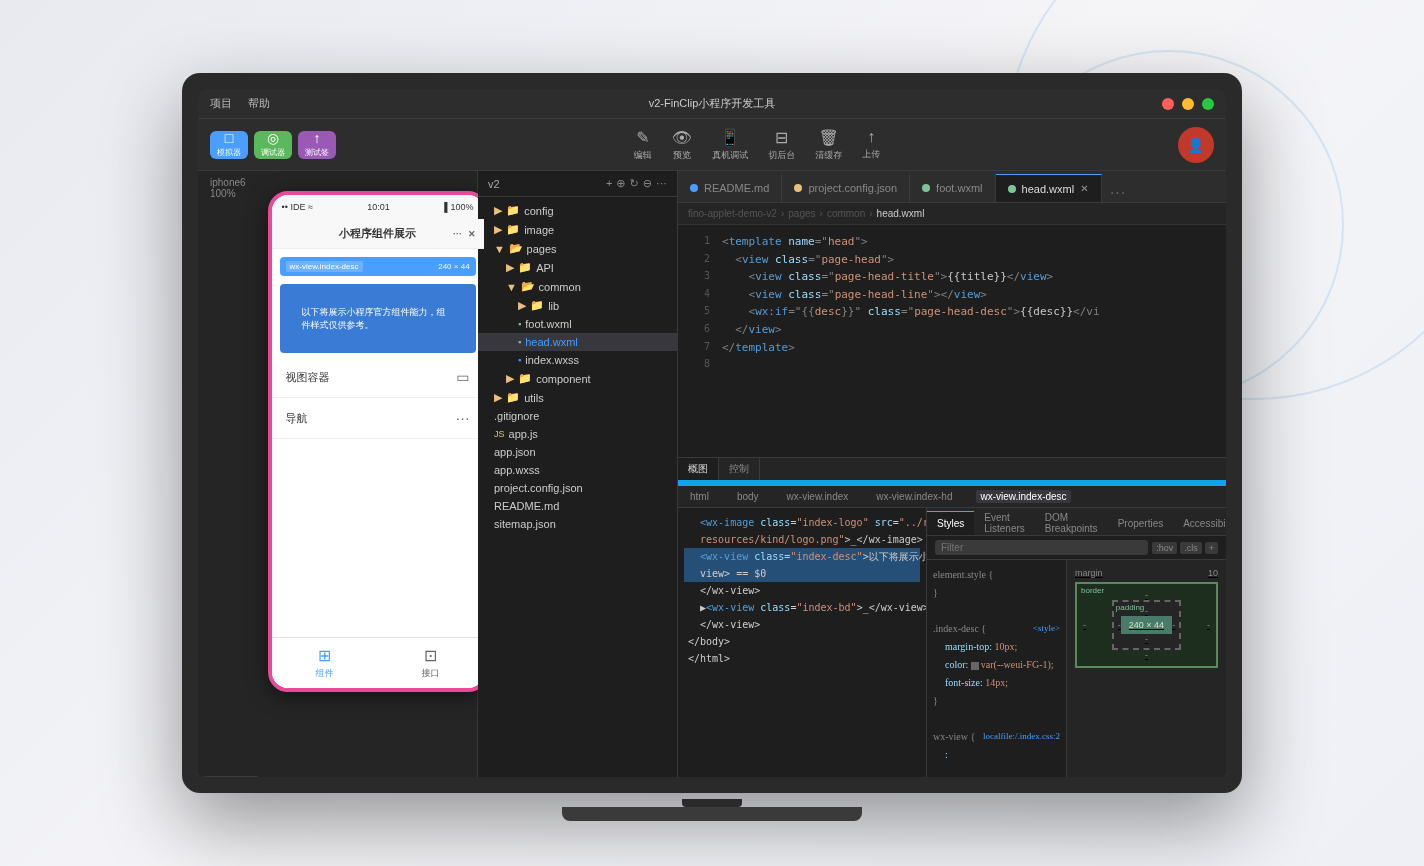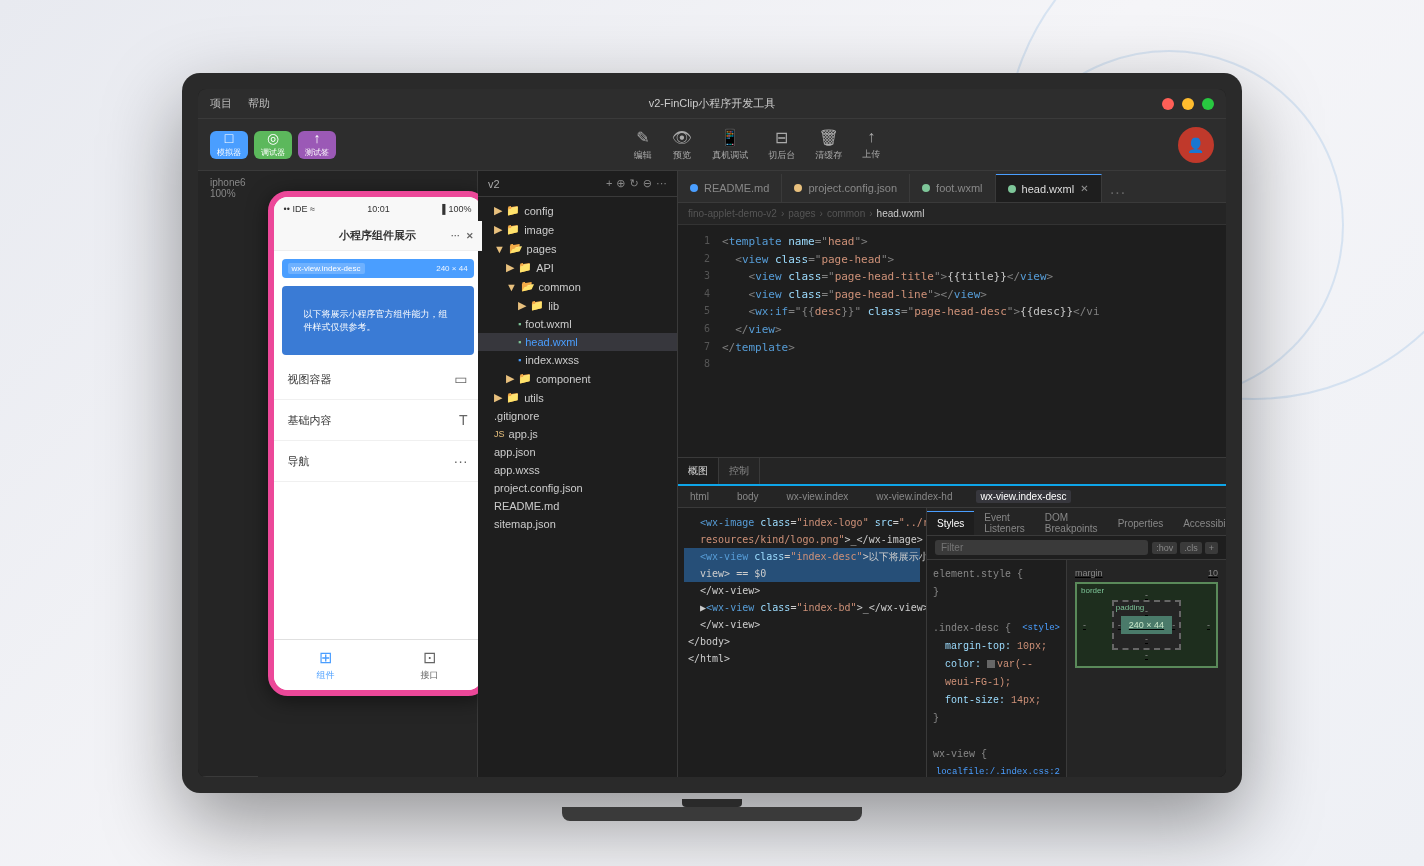--- a/index.html
+++ b/index.html
@@ -215,21 +215,21 @@
       align-items: flex-start;
       justify-content: center;
       padding: 20px 10px;
     }
     .phone-frame {
       width: 220px;
       background: #fff;
       border-radius: 20px;
       overflow: hidden;
       box-shadow: 0 4px 20px rgba(0,0,0,0.5);
-      border: 6px solid #ec4899;
+      border: 4px solid #ec4899;
     }
     .phone-status-bar {
       background: #f8f8f8;
       height: 24px;
       display: flex;
       align-items: center;
       padding: 0 10px;
       justify-content: space-between;
       font-size: 9px;
       color: #333;
@@ -467,21 +467,21 @@
       border-top: 1px solid #3a3a3a;
       display: flex;
       flex-direction: column;
       flex-shrink: 0;
     }
     .devtools-header {
       height: 28px;
       background: #252525;
       display: flex;
       align-items: center;
-      border-bottom: 2px solid #0ea5e9;
+      border-bottom: 6px solid #0ea5e9;
       flex-shrink: 0;
     }
     .devtools-tabs {
       display: flex;
       align-items: center;
       height: 100%;
       margin-right: 10px;
     }
     .devtools-tab {
       padding: 0 10px;
@@ -602,21 +602,21 @@
     }
     .styles-body {
       flex: 1;
       overflow-y: auto;
       display: flex;
       flex-direction: column;
     }
     .styles-left {
       flex: 1;
       padding: 6px;
-      font-family: Liberation Mono, monospace;
+      font-family: Liberation Serif, serif;
       font-size: 10px;
       color: #ccc;
       line-height: 1.8;
     }
     .style-rule { color: #888; }
     .style-prop { color: #9cdcfe; padding-left: 12px; }
     .style-val { color: #ce9178; }
     .style-link { color: #4a9eff; font-size: 9px; float: right; }
 
     
@@ -725,24 +725,20 @@
                     <span class="phone-highlight-size">240 × 44</span>
                   </div>
 
                   <div class="phone-desc-box">
                     <span>以下将展示小程序官方组件能力，组件样式仅供参考。</span>
                   </div>
 
                   <div class="phone-list-item">
                     <span>视图容器</span>
                     <span class="phone-list-icon">▭</span>
-                  </div>
-                  <div class="phone-list-item">
-                    <span>基础内容</span>
-                    <span class="phone-list-icon">T</span>
                   </div>
                   <div class="phone-list-item">
                     <span>导航</span>
                     <span class="phone-list-icon">···</span>
                   </div>
                 </div>
 
                 <div class="phone-bottom-nav">
                   <div class="phone-nav-item active">
                     <span class="phone-nav-icon">⊞</span>

